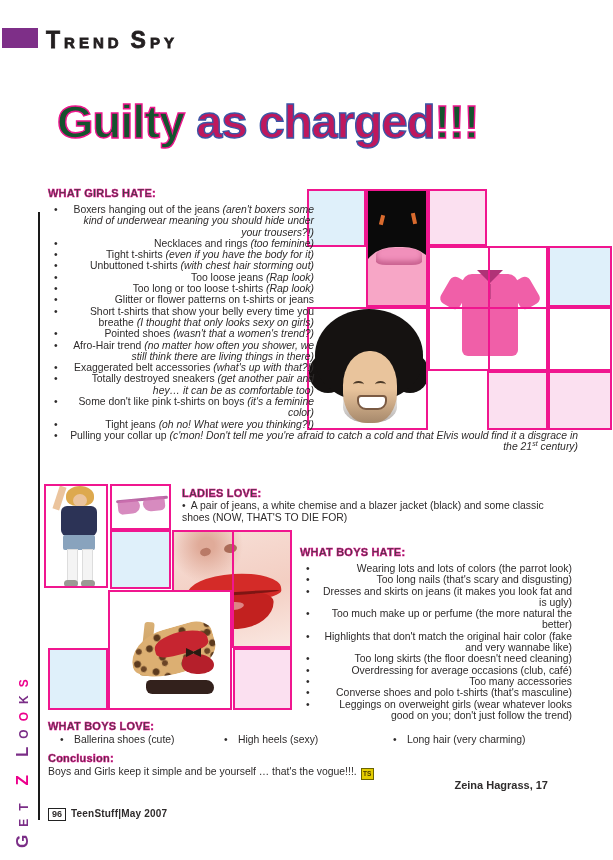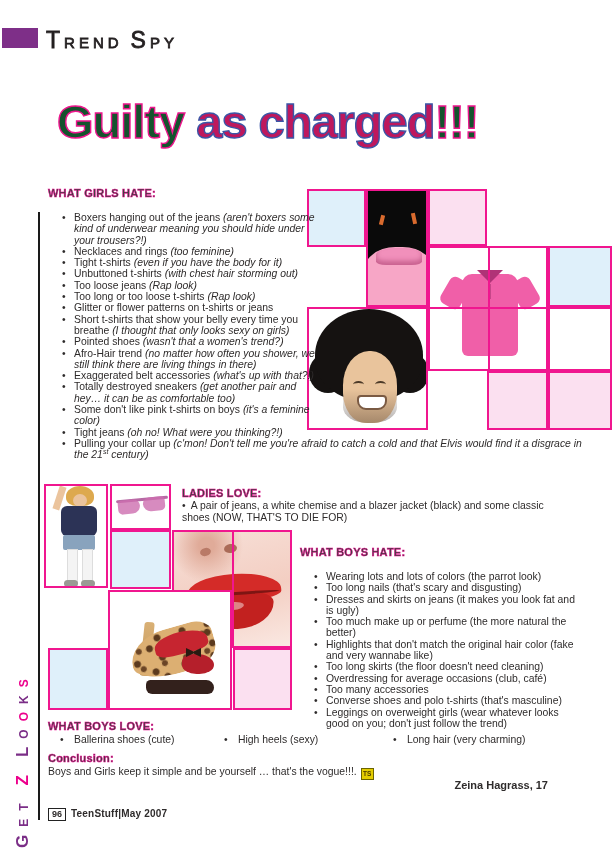--- a/index.html
+++ b/index.html
@@ -1,37 +1,37 @@
 <!DOCTYPE html>
 <html><head>
 <meta charset="utf-8">
 <style>
   html,body{margin:0;padding:0;}
   body{width:613px;height:860px;background:#ffffff;font-family:"Liberation Sans",sans-serif;color:#2e2b2b;position:relative;overflow:hidden;}
   .abs{position:absolute;}
 
   
   .purple-block{left:2px;top:28px;width:36px;height:20px;background:#7e2f88;}
-  .trend-spy{left:46px;top:27px;color:#231f20;font-weight:normal;-webkit-text-stroke:.8px #231f20;letter-spacing:4px;white-space:nowrap;text-align:center;}
+  .trend-spy{left:46px;top:27px;color:#231f20;font-weight:bold;-webkit-text-stroke:.8px #231f20;letter-spacing:4px;white-space:nowrap;text-align:center;}
   .trend-spy .cap{font-size:23px;}
   .trend-spy .rest{font-size:15px;}
   .trend-spy .w2{margin-left:8px;}
 
   
   .title{left:57px;top:94px;font-size:47px;font-weight:bold;-webkit-text-stroke:1.4px currentColor;letter-spacing:-1px;white-space:nowrap;}
   .t-pink{color:#14532d;-webkit-text-stroke:1.4px #ed168d;}
   .t-blue{color:#be185d;-webkit-text-stroke:1.4px #3b55a6;}
 
   .vrule{left:38px;top:212px;width:2px;height:608px;background:#1a1a1a;}
 
   
   .h-pink{color:#404040;font-weight:bold;font-size:11px;-webkit-text-stroke:.5px #ec008c;letter-spacing:.2px;white-space:nowrap;}
 
   
-  ul.blist{list-style:none;margin:12px;padding:0;font-size:10.4px;line-height:11.3px;}
+  ul.blist{list-style:none;margin:4px;padding:0;font-size:10.4px;line-height:11.3px;text-align:right;}
   ul.blist li{position:relative;padding-left:14px;}
   ul.blist li::before{content:"•";position:absolute;left:2px;top:0;}
   .n{font-style:italic;}
   .gh-list{left:48px;top:200px;width:262px;}
   .gh-list li.wide{width:512px;}
   sup{font-size:7px;vertical-align:super;line-height:0;}
   .bh-list{left:300px;top:559px;width:268px;}
 
   .ll-text{left:182px;top:500px;width:382px;font-size:10.4px;line-height:12px;margin:0;}
   .ll-text::before{content:"•\2002";}

